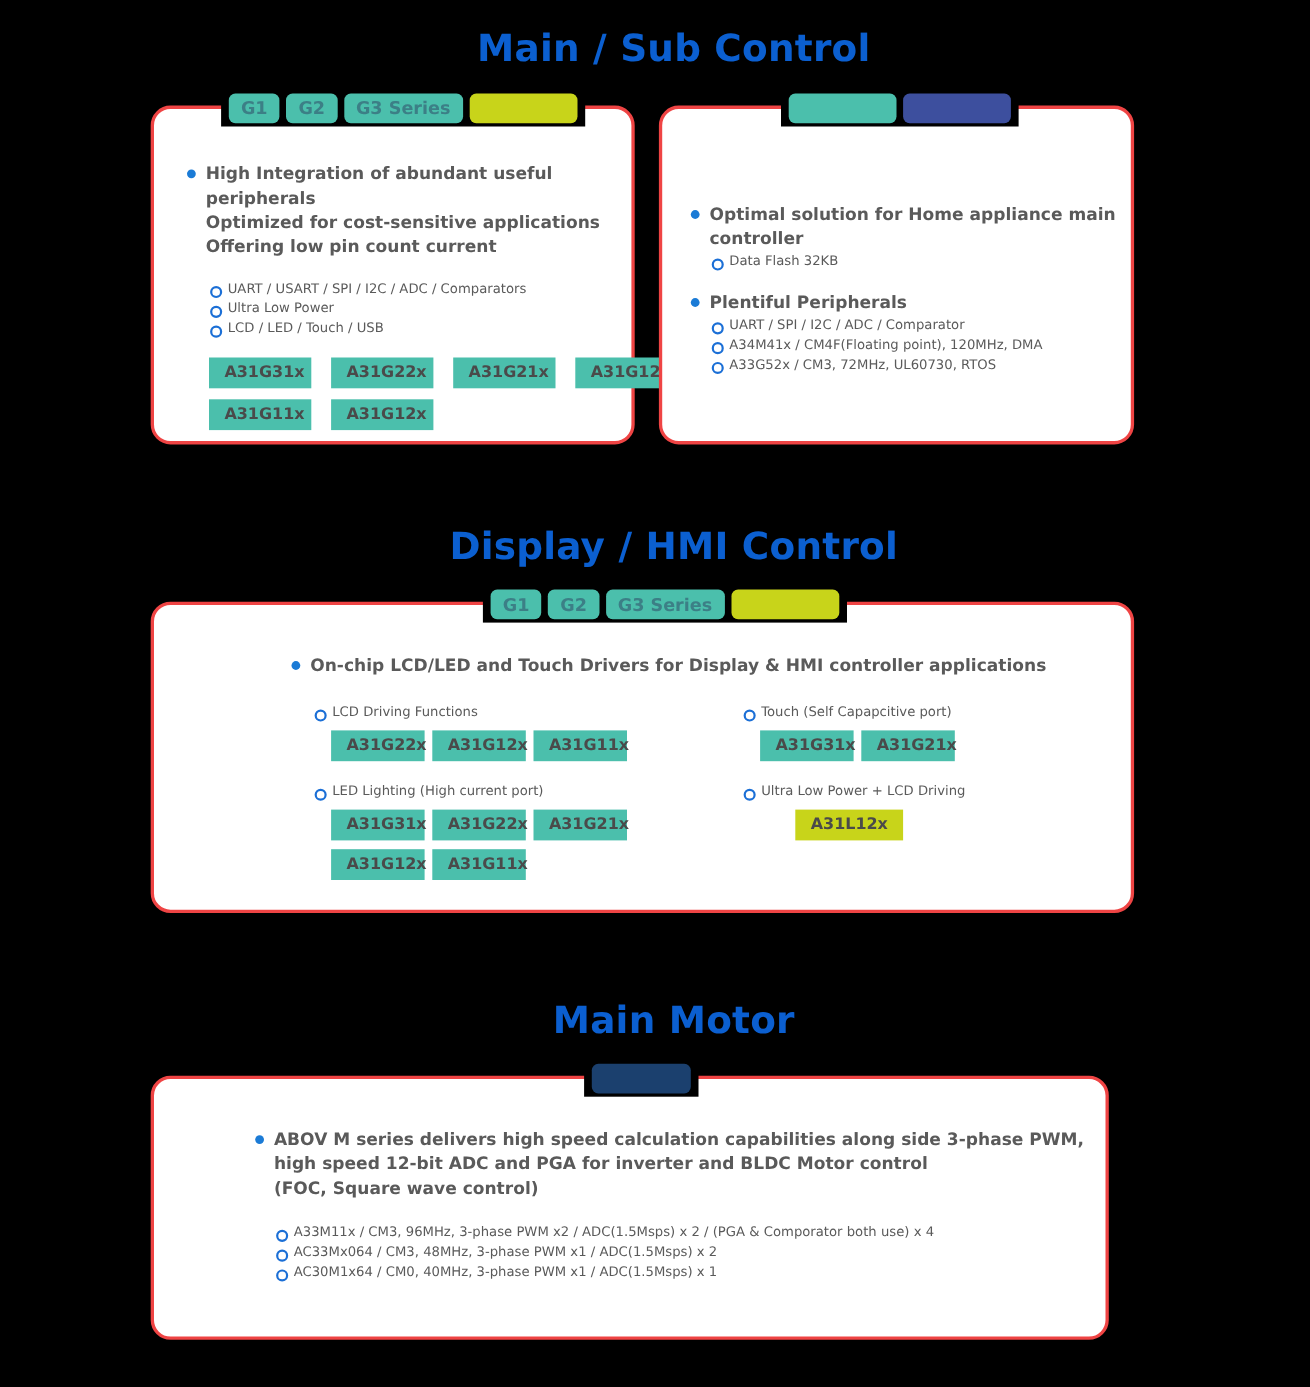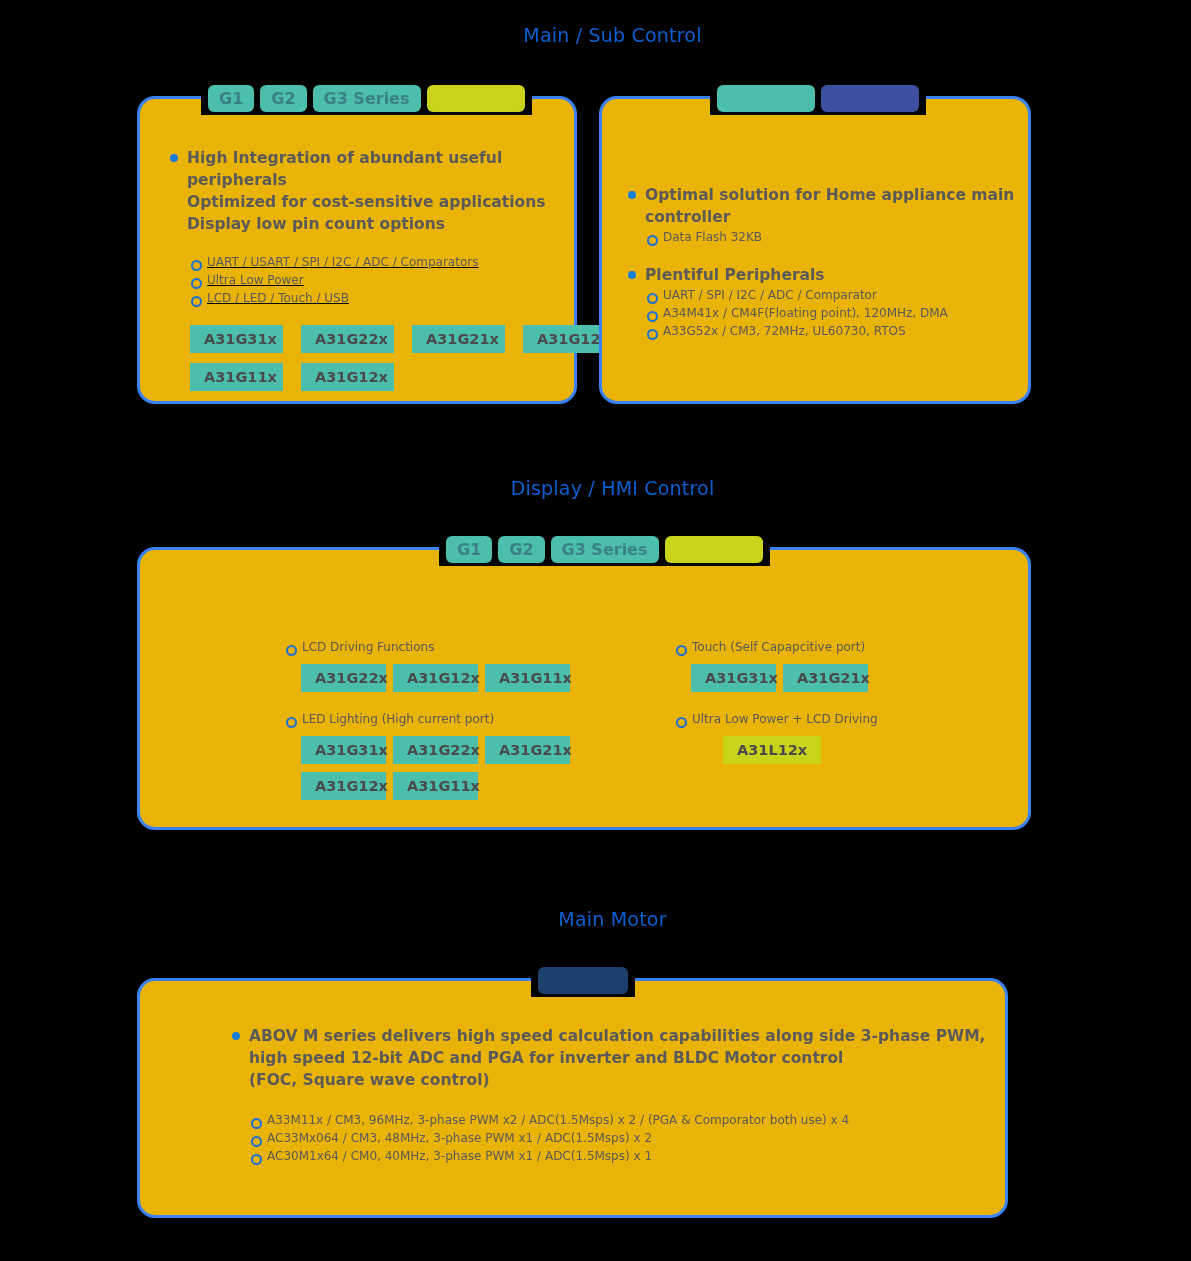--- a/index.html
+++ b/index.html
@@ -10,32 +10,32 @@
     font-family: "DejaVu Sans", "Liberation Sans", sans-serif;
   }
   .page { position: relative; width: 1191px; height: 1261px; overflow: hidden; }
 
   
   .section-title {
     position: absolute;
     width: 100%;
     text-align: center;
     color: #0B5FD0;
-    font-weight: normal;
-    font-size: 19px;
+    font-weight: bold;
+    font-size: 34px;
     letter-spacing: .2px;
     padding-left: 34px;
   }
 
   
   .panel {
     position: absolute;
-    border: 3px solid #3b82f6;
+    border: 3px solid #ef4444;
     border-radius: 18px;
-    background: #eab308;
+    background: #ffffff;
   }
   
   .tagbar {
     position: absolute;
     top: -18px;
     height: 34px;
     display: flex;
     align-items: center;
     gap: 6px;
     background: #000;
@@ -103,24 +103,24 @@
       <div class="tag teal">G1</div>
       <div class="tag teal">G2</div>
       <div class="tag teal">G3 Series</div>
       <div class="tag lime empty"></div>
     </div>
 
     <div style="position:absolute; left:28px; top:48px; width:400px;">
       <div class="b1">
         <span>High Integration of abundant useful peripherals</span><br>
         <span>Optimized for cost-sensitive applications</span><br>
-        <span>Display low pin count options</span>
-      </div>
-      <div style="height:18px;"></div>
-      <div style="padding-left:20px;text-decoration:underline;">
+        <span>Offering low pin count current</span>
+      </div>
+      <div style="height:18px;"></div>
+      <div style="padding-left:20px;">
         <div class="b2">UART /  USART / SPI  / I2C  / ADC / Comparators</div>
         <div class="b2">Ultra Low Power</div>
         <div class="b2">LCD / LED / Touch / USB</div>
       </div>
       <div style="height:18px;"></div>
       <div class="chipgrid" style="padding-left:22px;">
         <div class="chip">A31G31x</div>
         <div class="chip">A31G22x</div>
         <div class="chip">A31G21x</div>
         <div class="chip">A31G12x</div>
@@ -154,20 +154,23 @@
   <div class="section-title" style="top:477px;">Display / HMI Control</div>
 
   <div class="panel" style="left:137px; top:547px; width:894px; height:283px;">
     <div class="tagbar" style="left:299px;">
       <div class="tag teal">G1</div>
       <div class="tag teal">G2</div>
       <div class="tag teal">G3 Series</div>
       <div class="tag lime empty"></div>
     </div>
 
+    <div style="position:absolute; left:123px; top:44px; width:740px;">
+      <div class="b1">On-chip LCD/LED  and Touch Drivers for Display &amp; HMI controller applications</div>
+    </div>
 
     <div style="position:absolute; left:143px; top:88px; width:360px;">
       <div class="b2">LCD Driving Functions</div>
       <div class="chipgrid3" style="margin:8px 0 0 18px;">
         <div class="chip">A31G22x</div>
         <div class="chip">A31G12x</div>
         <div class="chip">A31G11x</div>
       </div>
       <div style="height:18px;"></div>
       <div class="b2">LED Lighting (High current port)</div>

